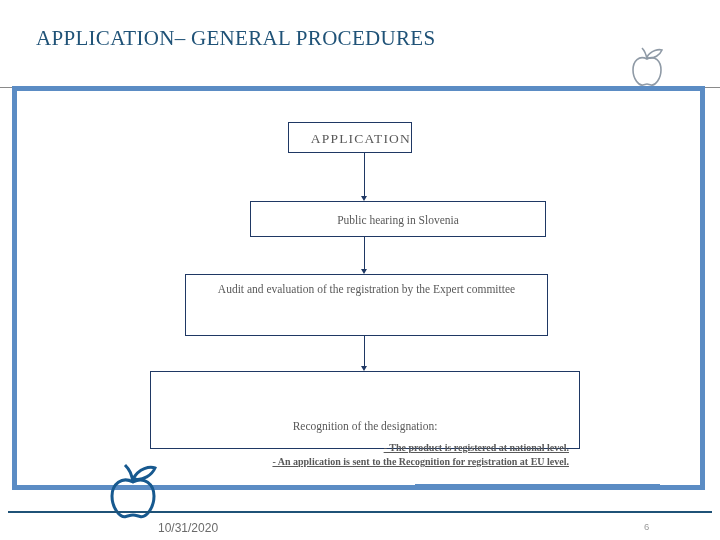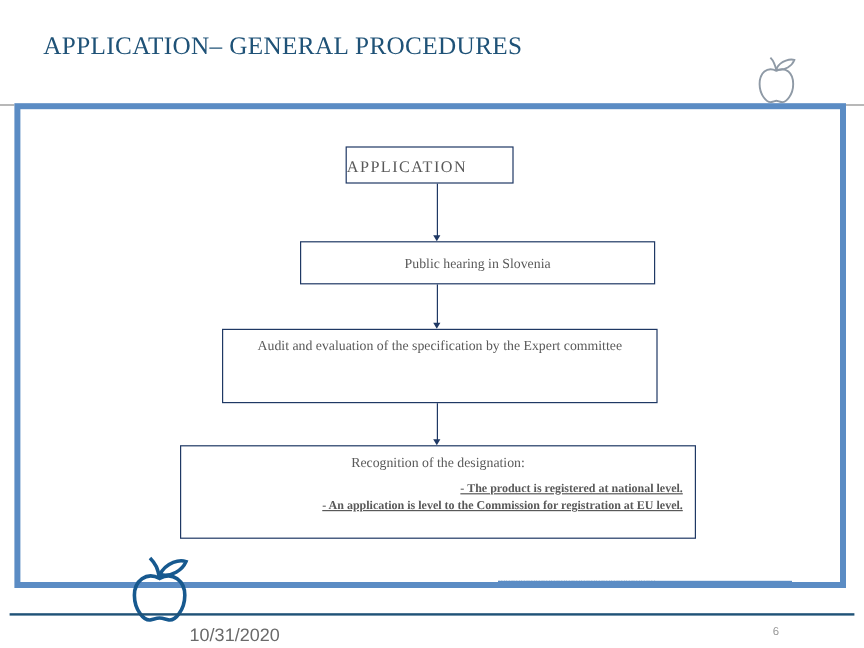--- a/index.html
+++ b/index.html
@@ -80,24 +80,24 @@
     box-sizing: border-box;
     background: #ffffff;
     color: #595959;
     font-family: "Liberation Serif", serif;
   }
   .flow-box .box-text {
     display: block;
   }
 
   #box-application {
-    left: 288px;  top: 122px;  width: 140px; height: 31px;
+    left: 288px;  top: 122px;  width: 124px; height: 31px;
     font-size: 13.5px;
     letter-spacing: 1.2px;
-    text-align: left;
+    text-align: right;
     line-height: 31px;
   }
   #box-hearing {
     left: 218px;  top: 201px;  width: 296px; height: 36px;
     font-size: 11.5px;
     text-align: center;
     line-height: 36px;
     margin-left: 32px;
   }
   #box-audit {
@@ -109,20 +109,21 @@
   }
   #box-recognition {
     left: 150px;  top: 371px;  width: 430px; height: 78px;
     font-size: 11.5px;
     padding: 8px 10px 0 10px;
   }
   #box-recognition .rec-heading {
     display: block;
     text-align: center;
     margin-bottom: 9px;
+    margin-top: 40px;
   }
   #box-recognition .rec-line {
     display: block;
     text-align: right;
     font-size: 10px;
     font-weight: bold;
     line-height: 14px;
     white-space: nowrap;
     text-decoration: underline;
   }
@@ -185,21 +186,21 @@
     top: 511px;
     width: 704px;
     height: 2px;
     background: #1f5277;
   }
   #footer-date {
     position: absolute;
     left: 158px;
     top: 521px;
     font-family: "Liberation Sans", sans-serif;
-    font-size: 15px;
+    font-size: 12px;
     color: #6a6a6a;
   }
   #footer-page {
     position: absolute;
     left: 644px;
     top: 521px;
     font-family: "Liberation Sans", sans-serif;
     font-size: 9.5px;
     color: #9a9a9a;
   }
@@ -233,30 +234,30 @@
   <div class="arrow-head" id="arrow-1"></div>
 
   <div class="flow-box" id="box-hearing">
     <span class="box-text">Public hearing in Slovenia</span>
   </div>
 
   <div class="connector" id="conn-2"></div>
   <div class="arrow-head" id="arrow-2"></div>
 
   <div class="flow-box" id="box-audit">
-    <span class="box-text">Audit and evaluation of the specification by the Expert committee</span>
+    <span class="box-text">Audit and evaluation of the registration by the Expert committee</span>
   </div>
 
   <div class="connector" id="conn-3"></div>
   <div class="arrow-head" id="arrow-3"></div>
 
   <div class="flow-box" id="box-recognition">
     <span class="rec-heading">Recognition of the designation:</span>
     <span class="rec-line">- The product is registered at national level.</span>
-    <span class="rec-line">- An application is level to the Commission for registration at EU level.</span>
+    <span class="rec-line">- An application is sent to the Recognition for registration at EU level.</span>
   </div>
 </div>
 
 <div id="obscured-footnote">
   <span>mmmmmmmmmmmmmmmmmmmmm</span>
 </div>
 <div id="footnote-mask"></div>
 
 <div id="apple-bottom">
   <svg viewBox="0 0 56 58" width="56" height="58" aria-hidden="true">

